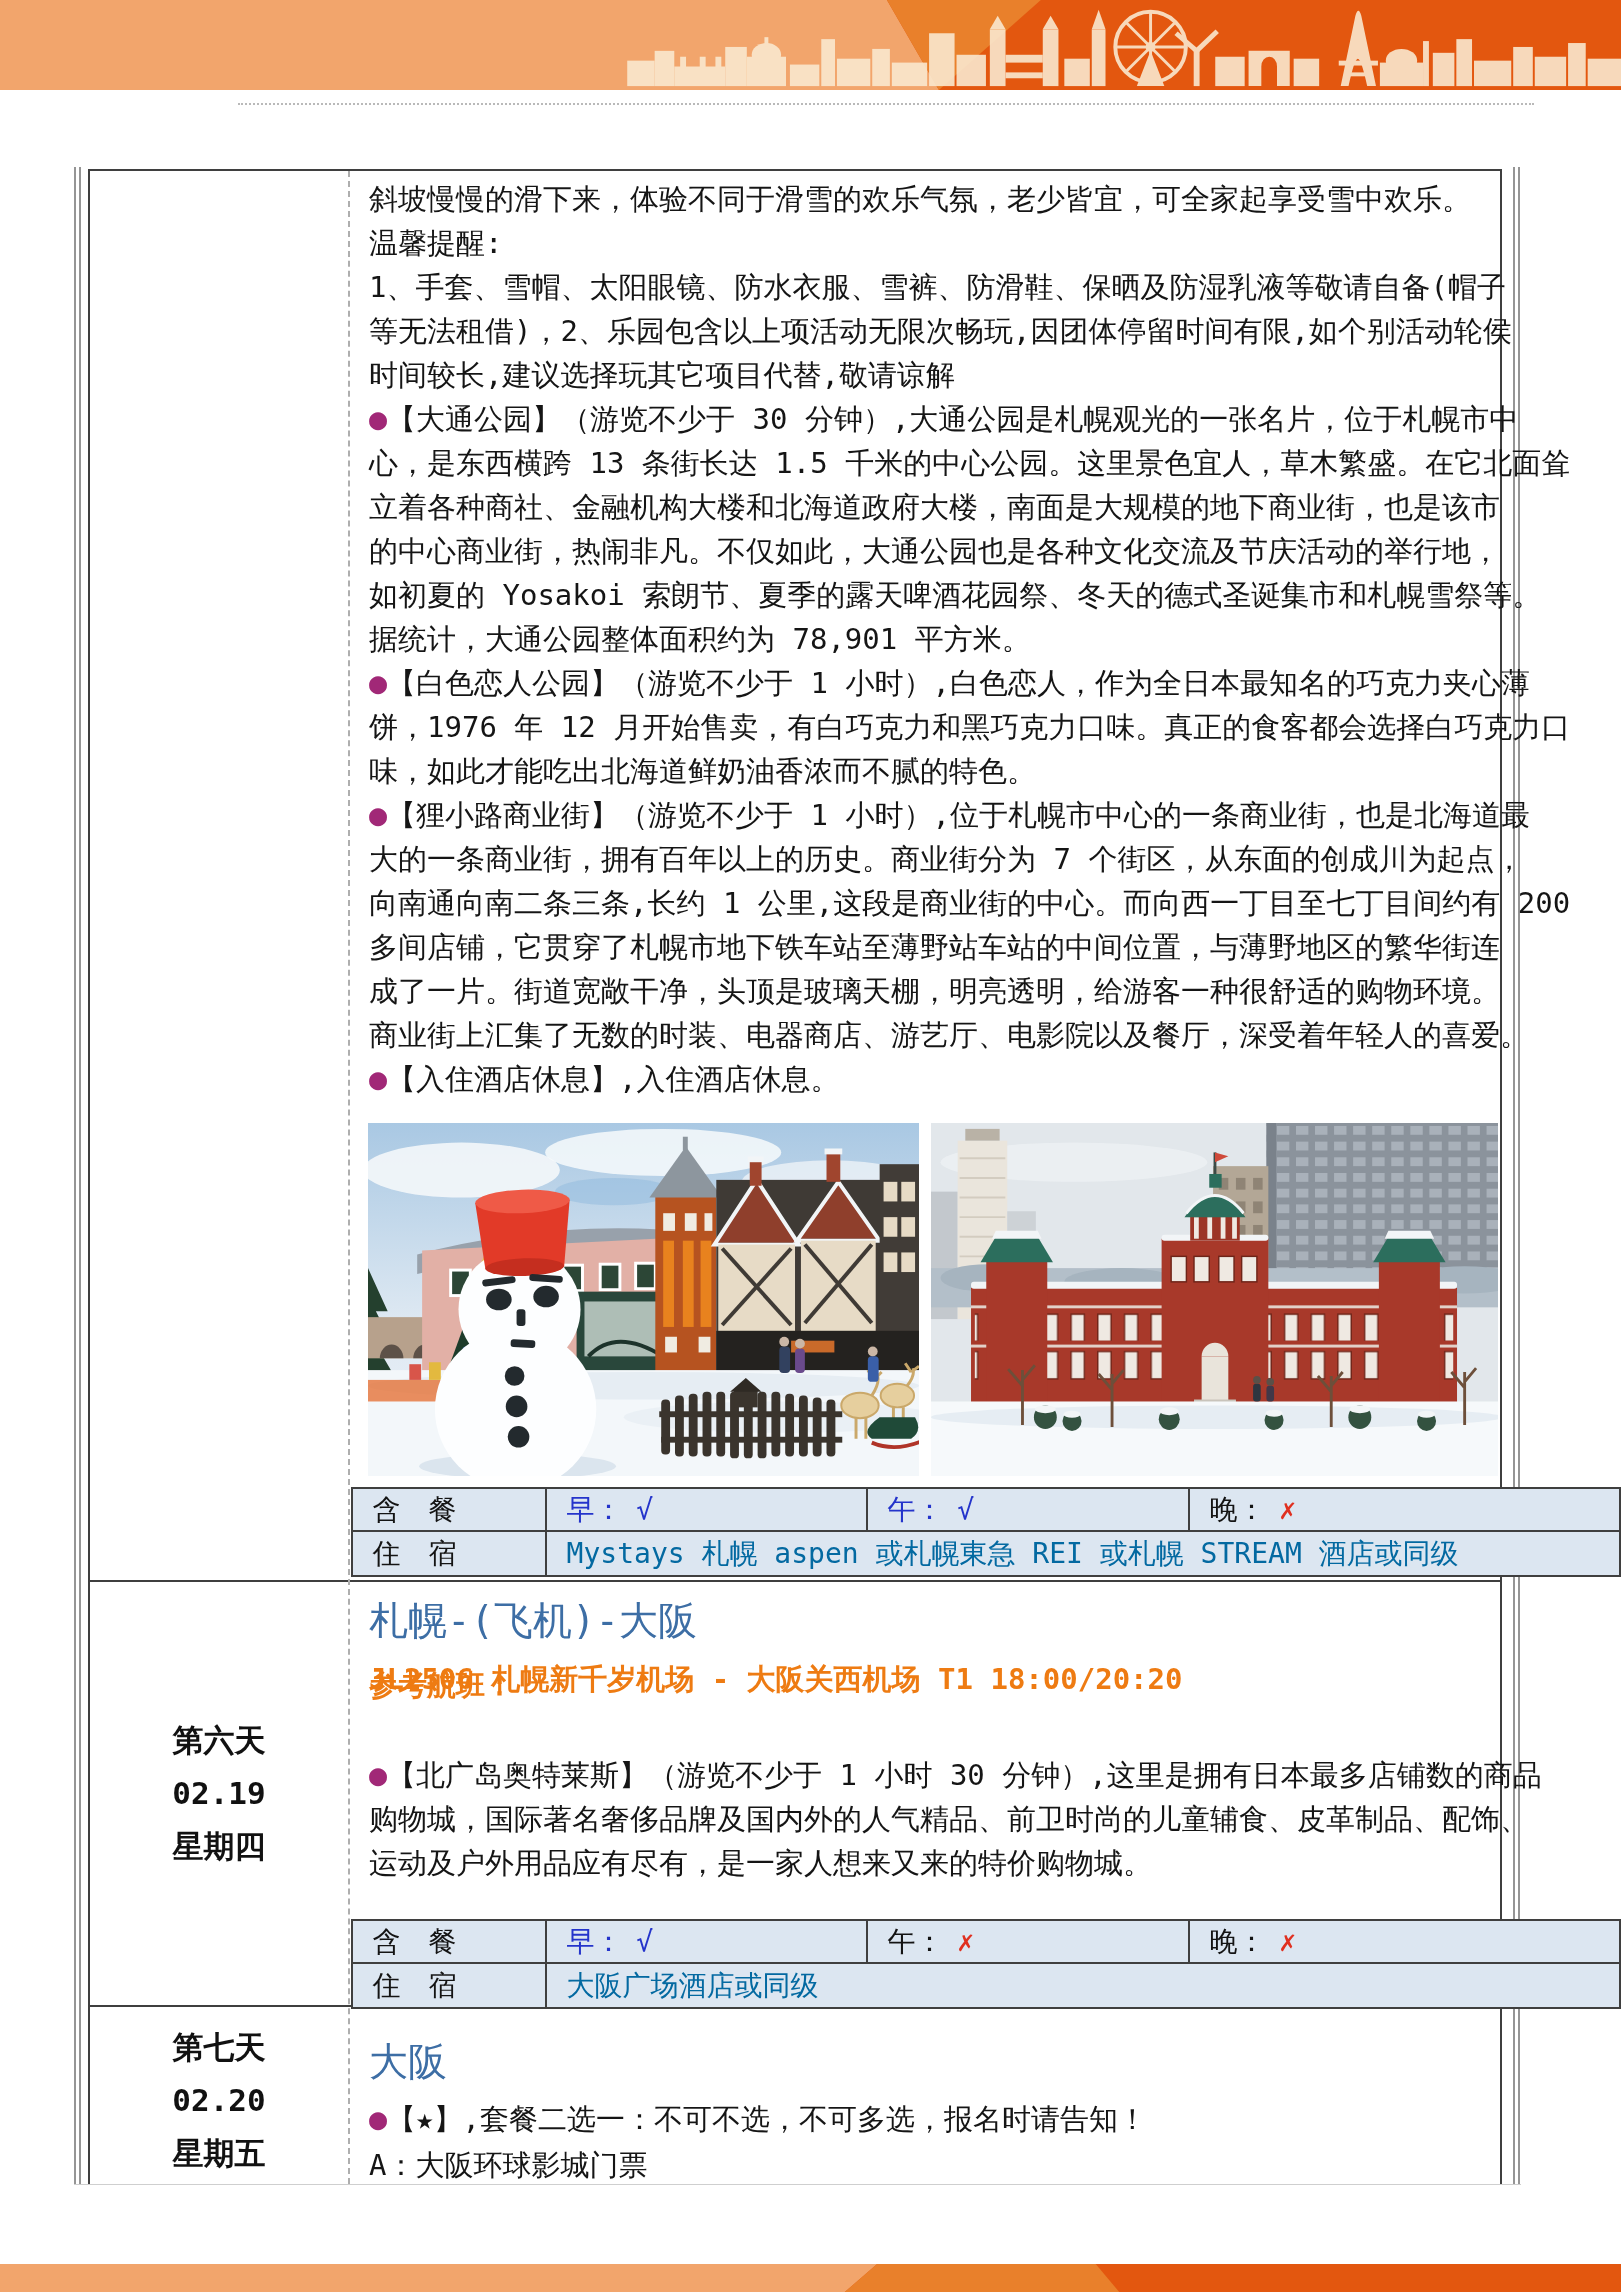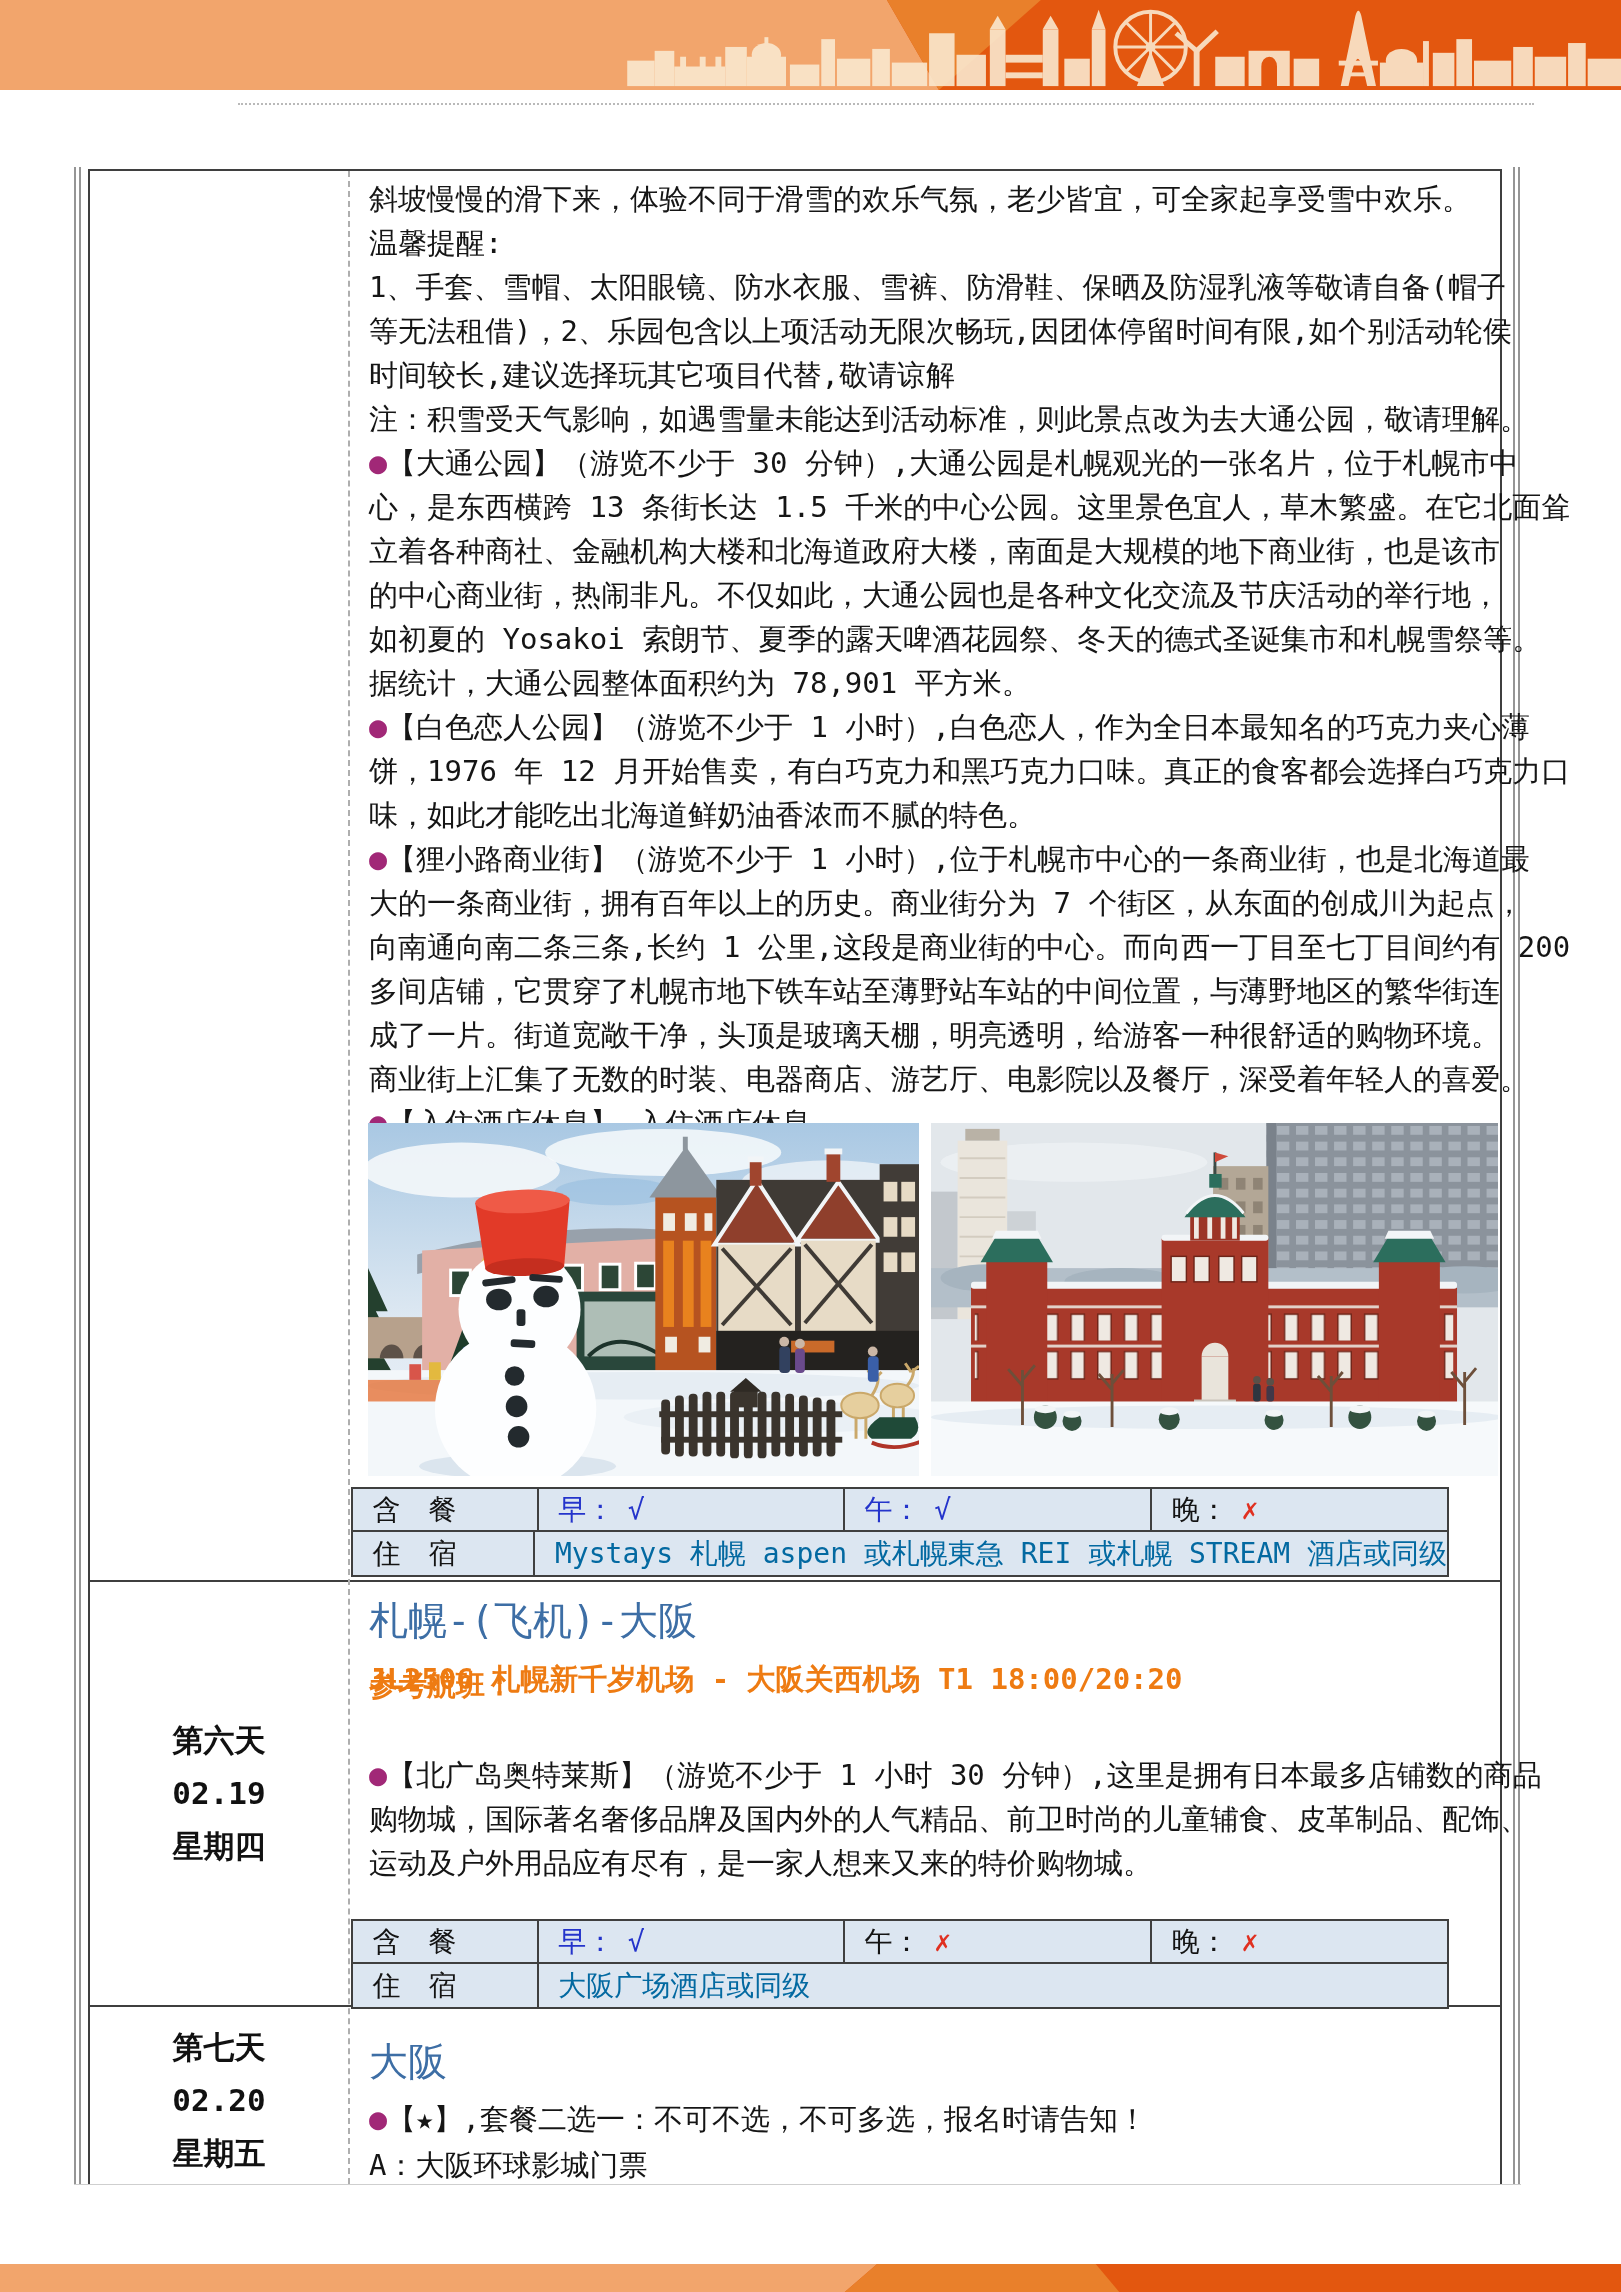--- a/index.html
+++ b/index.html
@@ -40,21 +40,21 @@
   
   .refhead{position:absolute;left:369px;top:1666px;font-size:29px;font-weight:bold;color:#EE7B12;}
   .flight{position:absolute;left:369px;top:1660px;font-size:29px;font-weight:bold;color:#EE7B12;white-space:nowrap;}
 
   
   .daylabel{position:absolute;left:90px;width:258px;text-align:center;
             font-weight:bold;font-size:31px;line-height:53px;color:#111;}
   #dl6{top:1714px;} #dl7{top:2021px;}
 
   
-  .mealtable{position:absolute;left:351px;width:1098px;height:90px;background:#dce6f1;
+  .mealtable{position:absolute;left:351px;width:1270px;height:90px;background:#dce6f1;
              border:2px solid #3f3f3f;box-sizing:border-box;}
   #meal1{top:1487px;} #meal2{top:1919px;}
   .mrow{display:flex;height:43px;box-sizing:border-box;}
   .mrow.first{border-bottom:2px solid #3f3f3f;height:43px;}
   .mcell{border-right:2px solid #3f3f3f;box-sizing:border-box;display:flex;align-items:center;
          padding-left:19.6px;font-size:28px;white-space:nowrap;}
   .mcell.c0{width:194px;color:#141414;}
   .mcell.c1{width:321px;} .mcell.c2{width:322px;} .mcell.c3{width:309px;border-right:none;}
   .mcell.hotelcell{width:953px;border-right:none;color:#0369a1;}
   .inc{color:#2434CB;} .inc .mark{color:#2434CB;margin-left:13.7px;}
@@ -143,21 +143,20 @@
   <div class="tb tb-sep2"></div>
   <div class="tb tb-cut"></div>
   <div class="vdash"></div>
 
   <div class="tlines t5">
     <div class="tline"><span class="blt"></span><span>斜坡慢慢的滑下来，体验不同于滑雪的欢乐气氛，老少皆宜，可全家起享受雪中欢乐。</span></div>
     <div class="tline"><span class="blt"></span><span>温馨提醒:</span></div>
     <div class="tline"><span class="blt"></span><span>1、手套、雪帽、太阳眼镜、防水衣服、雪裤、防滑鞋、保晒及防湿乳液等敬请自备(帽子</span></div>
     <div class="tline"><span class="blt"></span><span>等无法租借)，2、乐园包含以上项活动无限次畅玩,因团体停留时间有限,如个别活动轮侯</span></div>
     <div class="tline"><span class="blt"></span><span>时间较长,建议选择玩其它项目代替,敬请谅解</span></div>
-    <div class="tline"><span class="blt"></span><span>注：积雪受天气影响，如遇雪量未能达到活动标准，则此景点改为去大通公园，敬请理解。</span></div>
     <div class="tline"><span class="blt">●</span><span>【大通公园】（游览不少于 30 分钟）,大通公园是札幌观光的一张名片，位于札幌市中</span></div>
     <div class="tline"><span class="blt"></span><span>心，是东西横跨 13 条街长达 1.5 千米的中心公园。这里景色宜人，草木繁盛。在它北面耸</span></div>
     <div class="tline"><span class="blt"></span><span>立着各种商社、金融机构大楼和北海道政府大楼，南面是大规模的地下商业街，也是该市</span></div>
     <div class="tline"><span class="blt"></span><span>的中心商业街，热闹非凡。不仅如此，大通公园也是各种文化交流及节庆活动的举行地，</span></div>
     <div class="tline"><span class="blt"></span><span>如初夏的 Yosakoi 索朗节、夏季的露天啤酒花园祭、冬天的德式圣诞集市和札幌雪祭等。</span></div>
     <div class="tline"><span class="blt"></span><span>据统计，大通公园整体面积约为 78,901 平方米。</span></div>
     <div class="tline"><span class="blt">●</span><span>【白色恋人公园】（游览不少于 1 小时）,白色恋人，作为全日本最知名的巧克力夹心薄</span></div>
     <div class="tline"><span class="blt"></span><span>饼，1976 年 12 月开始售卖，有白巧克力和黑巧克力口味。真正的食客都会选择白巧克力口</span></div>
     <div class="tline"><span class="blt"></span><span>味，如此才能吃出北海道鲜奶油香浓而不腻的特色。</span></div>
     <div class="tline"><span class="blt">●</span><span>【狸小路商业街】（游览不少于 1 小时）,位于札幌市中心的一条商业街，也是北海道最</span></div>

